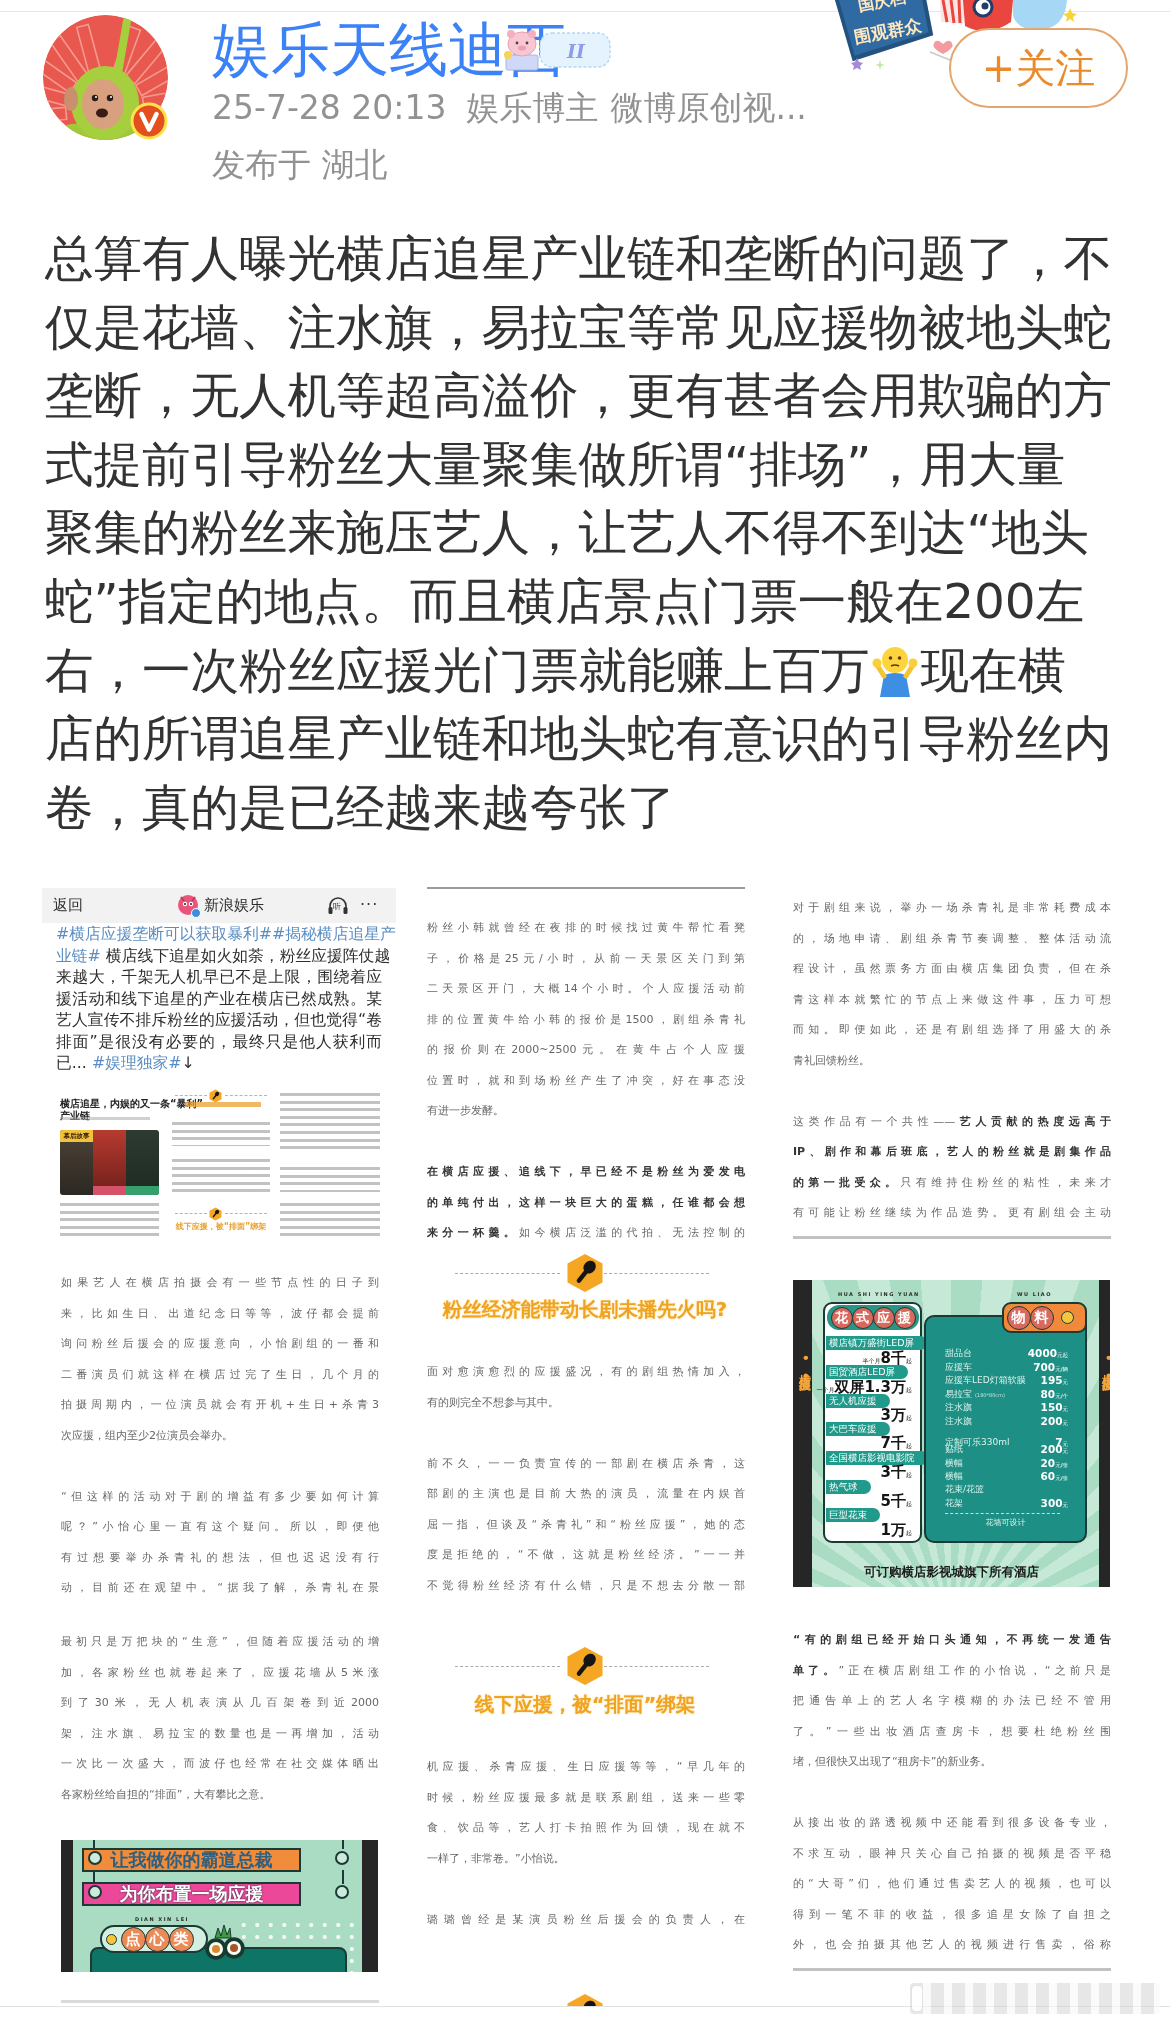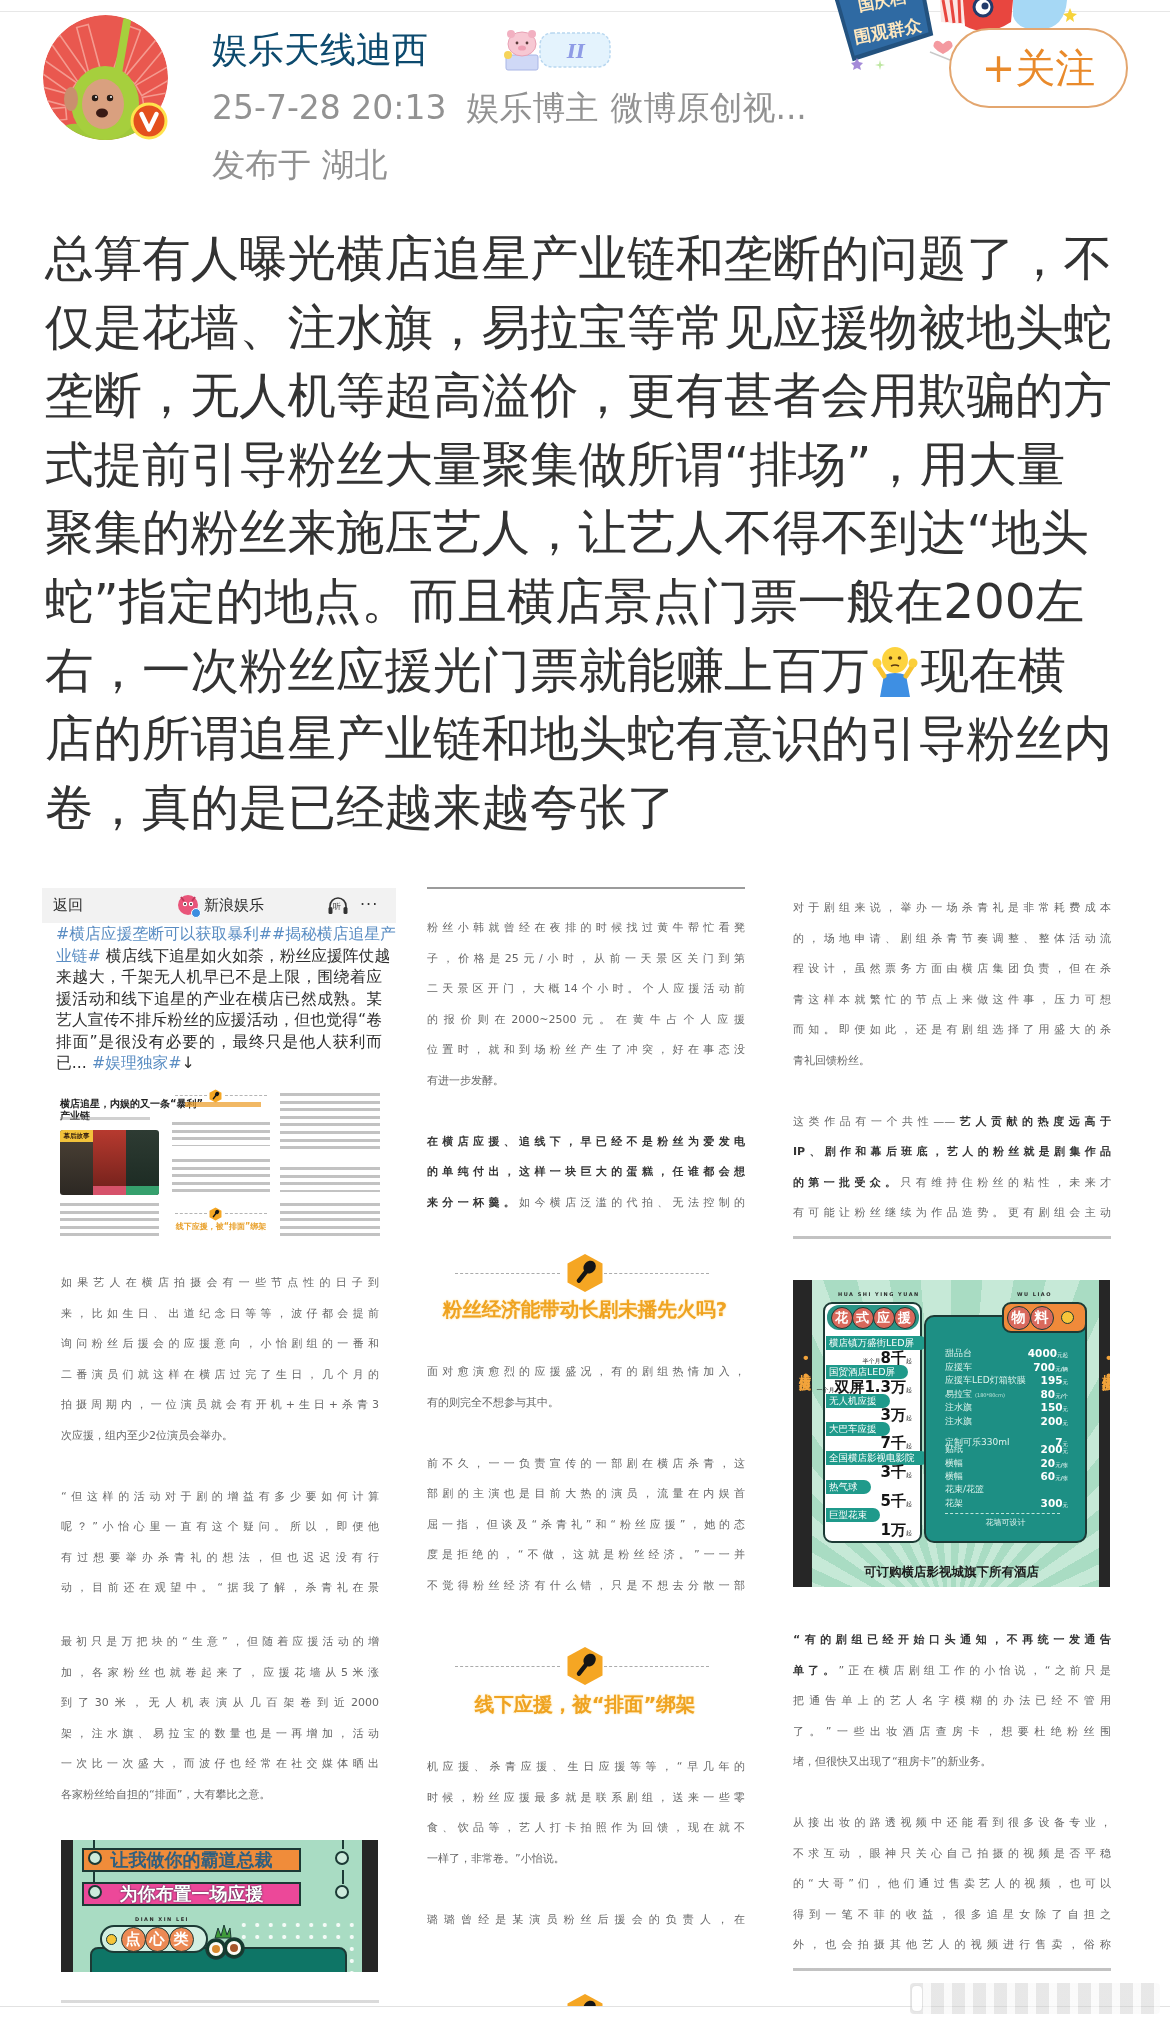--- a/index.html
+++ b/index.html
@@ -3,21 +3,21 @@
 <meta charset="utf-8">
 <style>
 *{box-sizing:border-box;margin:0;padding:0}
 html,body{width:1170px;height:2027px;background:#fff;overflow:hidden}
 body{font-family:"DejaVu Sans",sans-serif;color:#333}
 .page{position:relative;width:1170px;height:2027px;overflow:hidden;background:#fff}
 .top-divider{position:absolute;left:0;top:11px;width:1170px;height:1px;background:#e7e7e7}
 .avatar{position:absolute;left:43px;top:15px;width:125px;height:125px;border-radius:50%;overflow:hidden;cursor:pointer}
 .avatar svg,.verified svg,.level-badge svg,.decor svg{display:block}
 .verified{position:absolute;left:130px;top:102px;width:38px;height:38px}
-.user-name{position:absolute;left:212px;top:24px;font-size:36px;line-height:52px;color:#0c4a6e;white-space:nowrap;cursor:pointer}
+.user-name{position:absolute;left:212px;top:24px;font-size:59px;line-height:52px;color:#3b82f6;white-space:nowrap;cursor:pointer}
 .level-badge{position:absolute;left:500px;top:27px;width:112px;height:46px}
 .meta{position:absolute;left:212px;top:88px;font-size:33px;line-height:40px;color:#929292;white-space:nowrap}
 .meta .role{margin-left:20px}
 .meta .source{margin-left:12px}
 .location{position:absolute;left:212px;top:145px;font-size:33px;line-height:40px;color:#929292;white-space:nowrap}
 .decor{position:absolute;left:835px;top:0;width:250px;height:75px}
 .follow{position:absolute;left:949px;top:28px;width:179px;height:80px;border:2px solid #e3a66f;border-radius:40px;background:#fff;color:#e98a2b;font-size:40px;line-height:76px;text-align:center;font-family:"DejaVu Sans",sans-serif;cursor:pointer}
 .post-text{position:absolute;left:45px;top:224px;font-size:48.5px;line-height:68.6px;color:#333}
 .post-line{display:block;height:68.6px;white-space:nowrap}
 .emoji{display:inline-block;width:46px;height:54px;vertical-align:-10px;margin:0 3px 0 2px}
@@ -276,20 +276,21 @@
       <div class="fk" style="left:238px;top:281px;width:100px;height:25px"></div>
       <div class="fk" style="left:238px;top:317px;width:100px;height:38px"></div>
     </div>
 
     <div class="tile" style="left:366px;top:0">
       <div class="rule"></div>
       <div class="tx" style="top:27px">
         <span class="l">粉丝小韩就曾经在夜排的时候找过黄牛帮忙看凳</span>
         <span class="l">子，价格是25元/小时，从前一天景区关门到第</span>
         <span class="l">二天景区开门，大概14个小时。个人应援活动前</span>
+        <span class="l">排的位置黄牛给小韩的报价是1500，剧组杀青礼</span>
         <span class="l">的报价则在2000~2500元。在黄牛占个人应援</span>
         <span class="l">位置时，就和到场粉丝产生了冲突，好在事态没</span>
         <span class="l e">有进一步发酵。</span>
         <span class="gap"></span>
         <span class="l"><b>在横店应援、追线下，早已经不是粉丝为爱发电</b></span>
         <span class="l"><b>的单纯付出，这样一块巨大的蛋糕，任谁都会想</b></span>
         <span class="l"><b>来分一杯羹。</b><span>如今横店泛滥的代拍、无法控制的</span></span>
       </div>
     </div>
 

